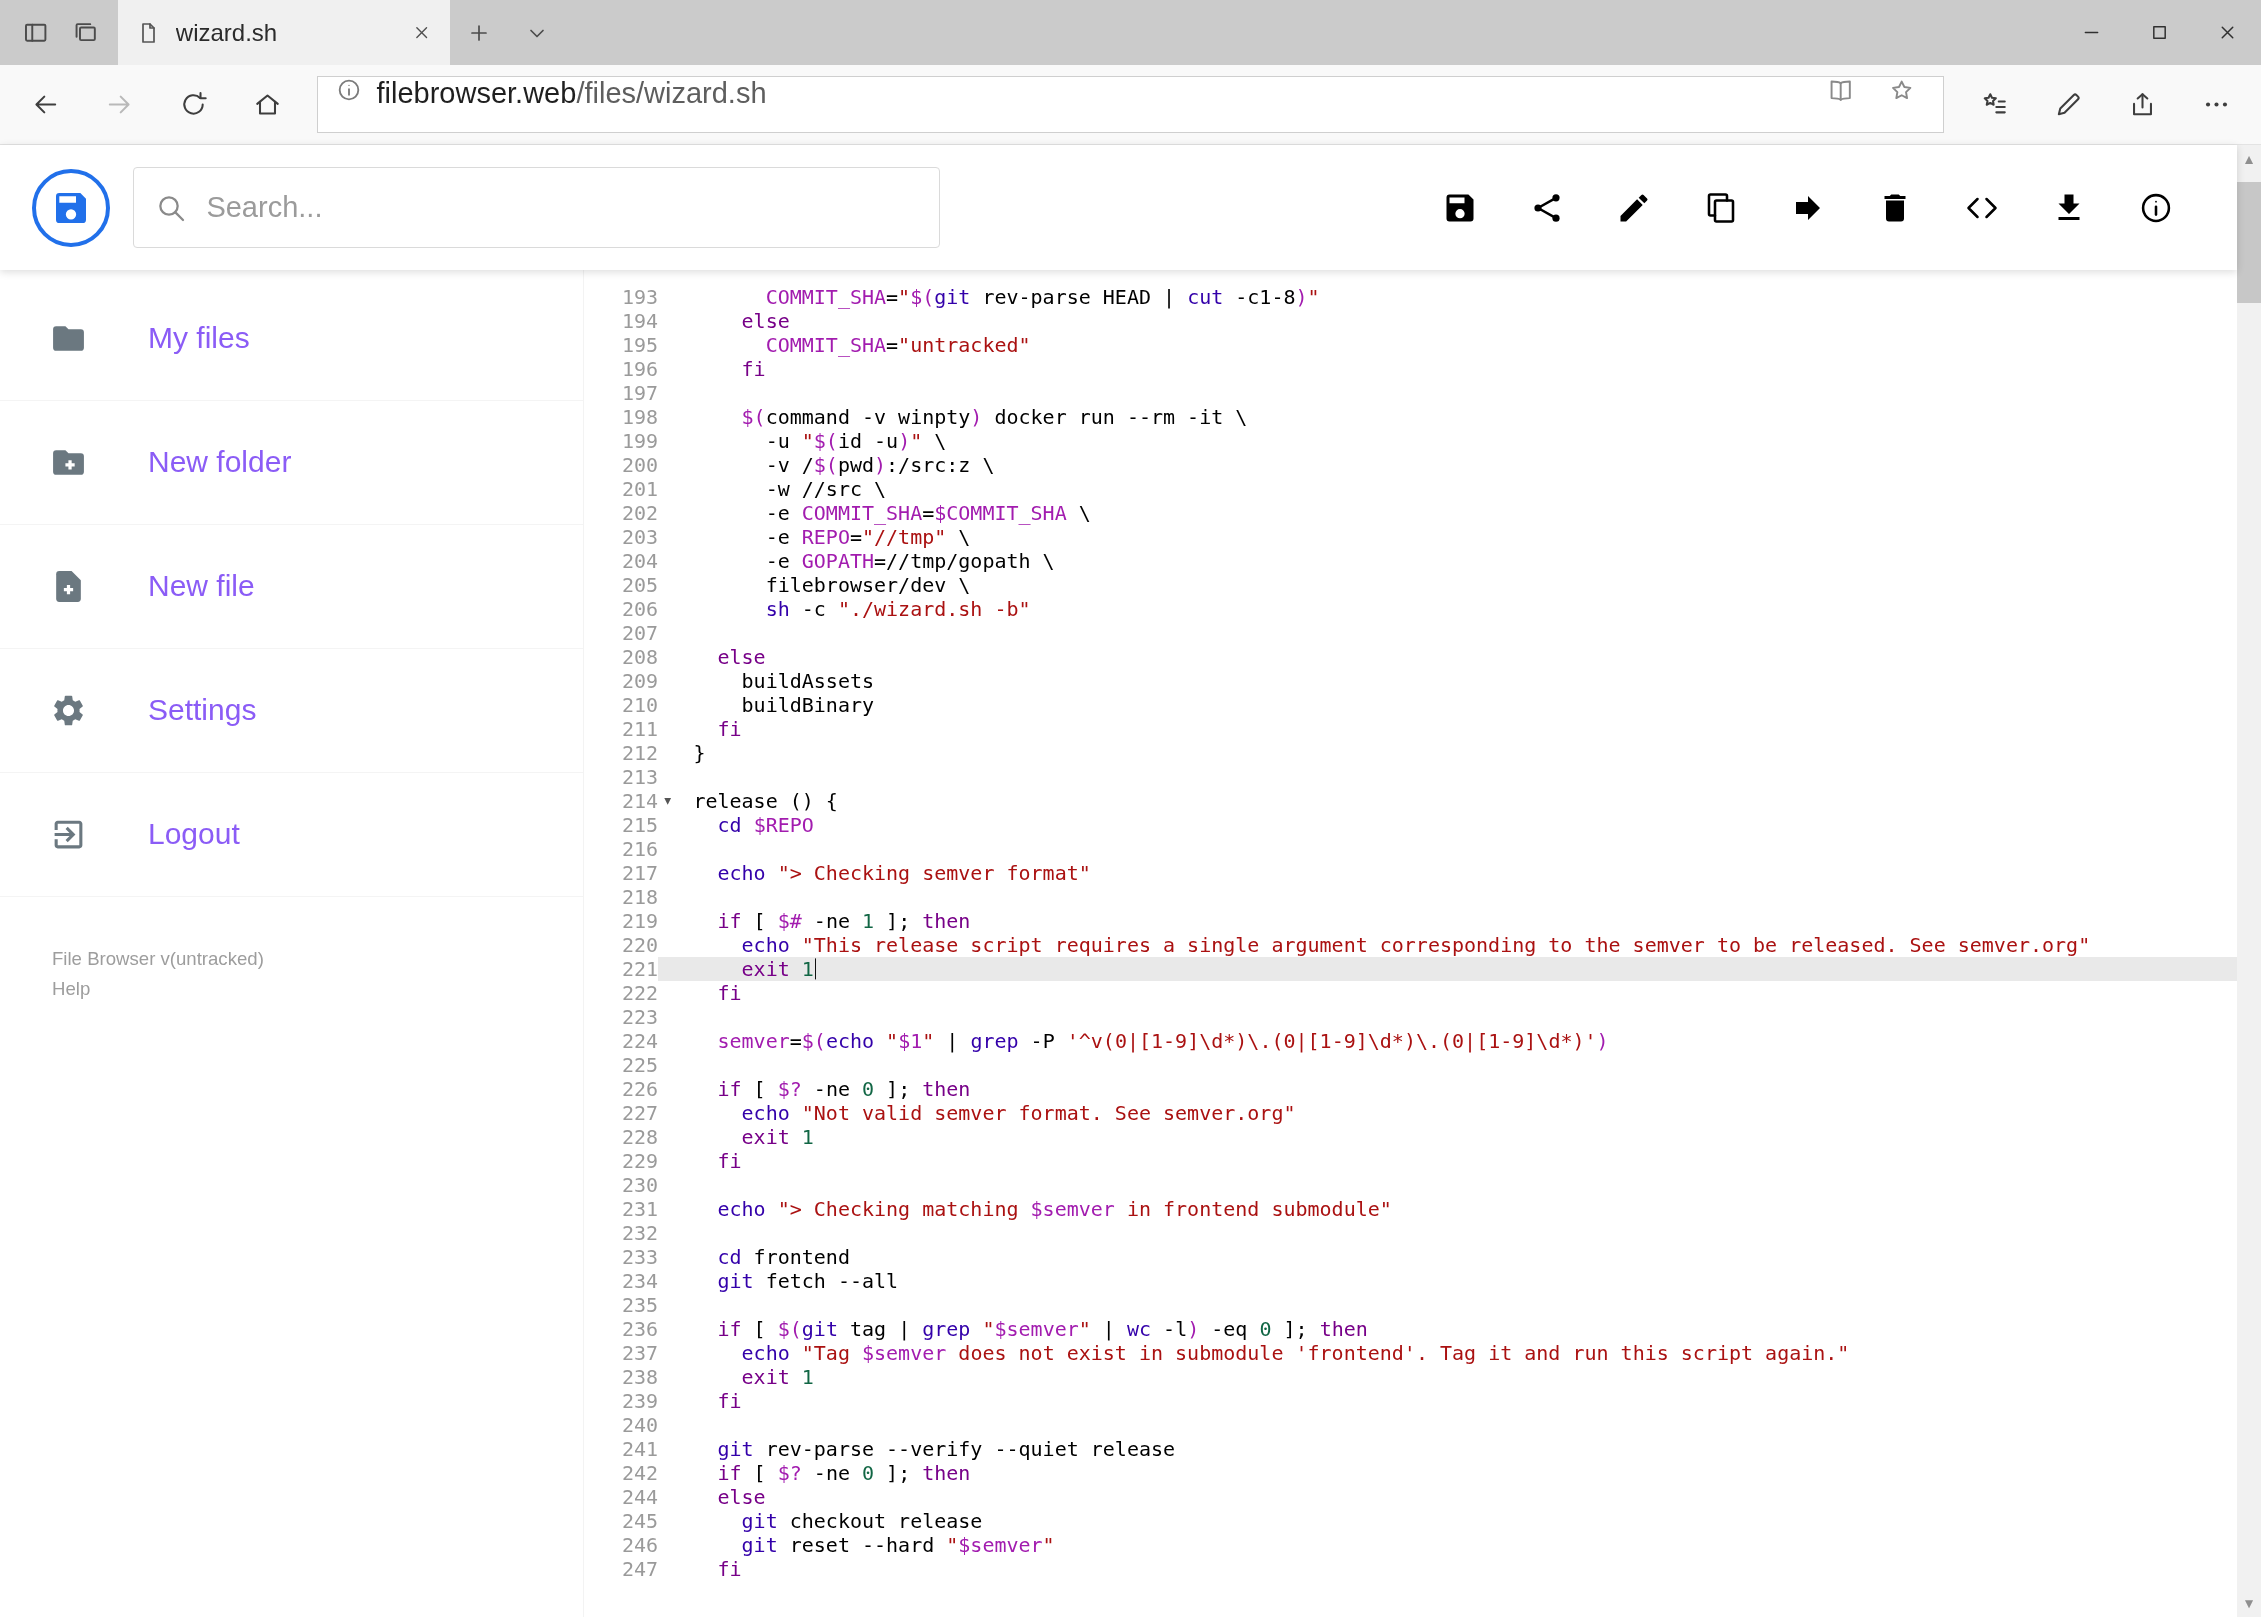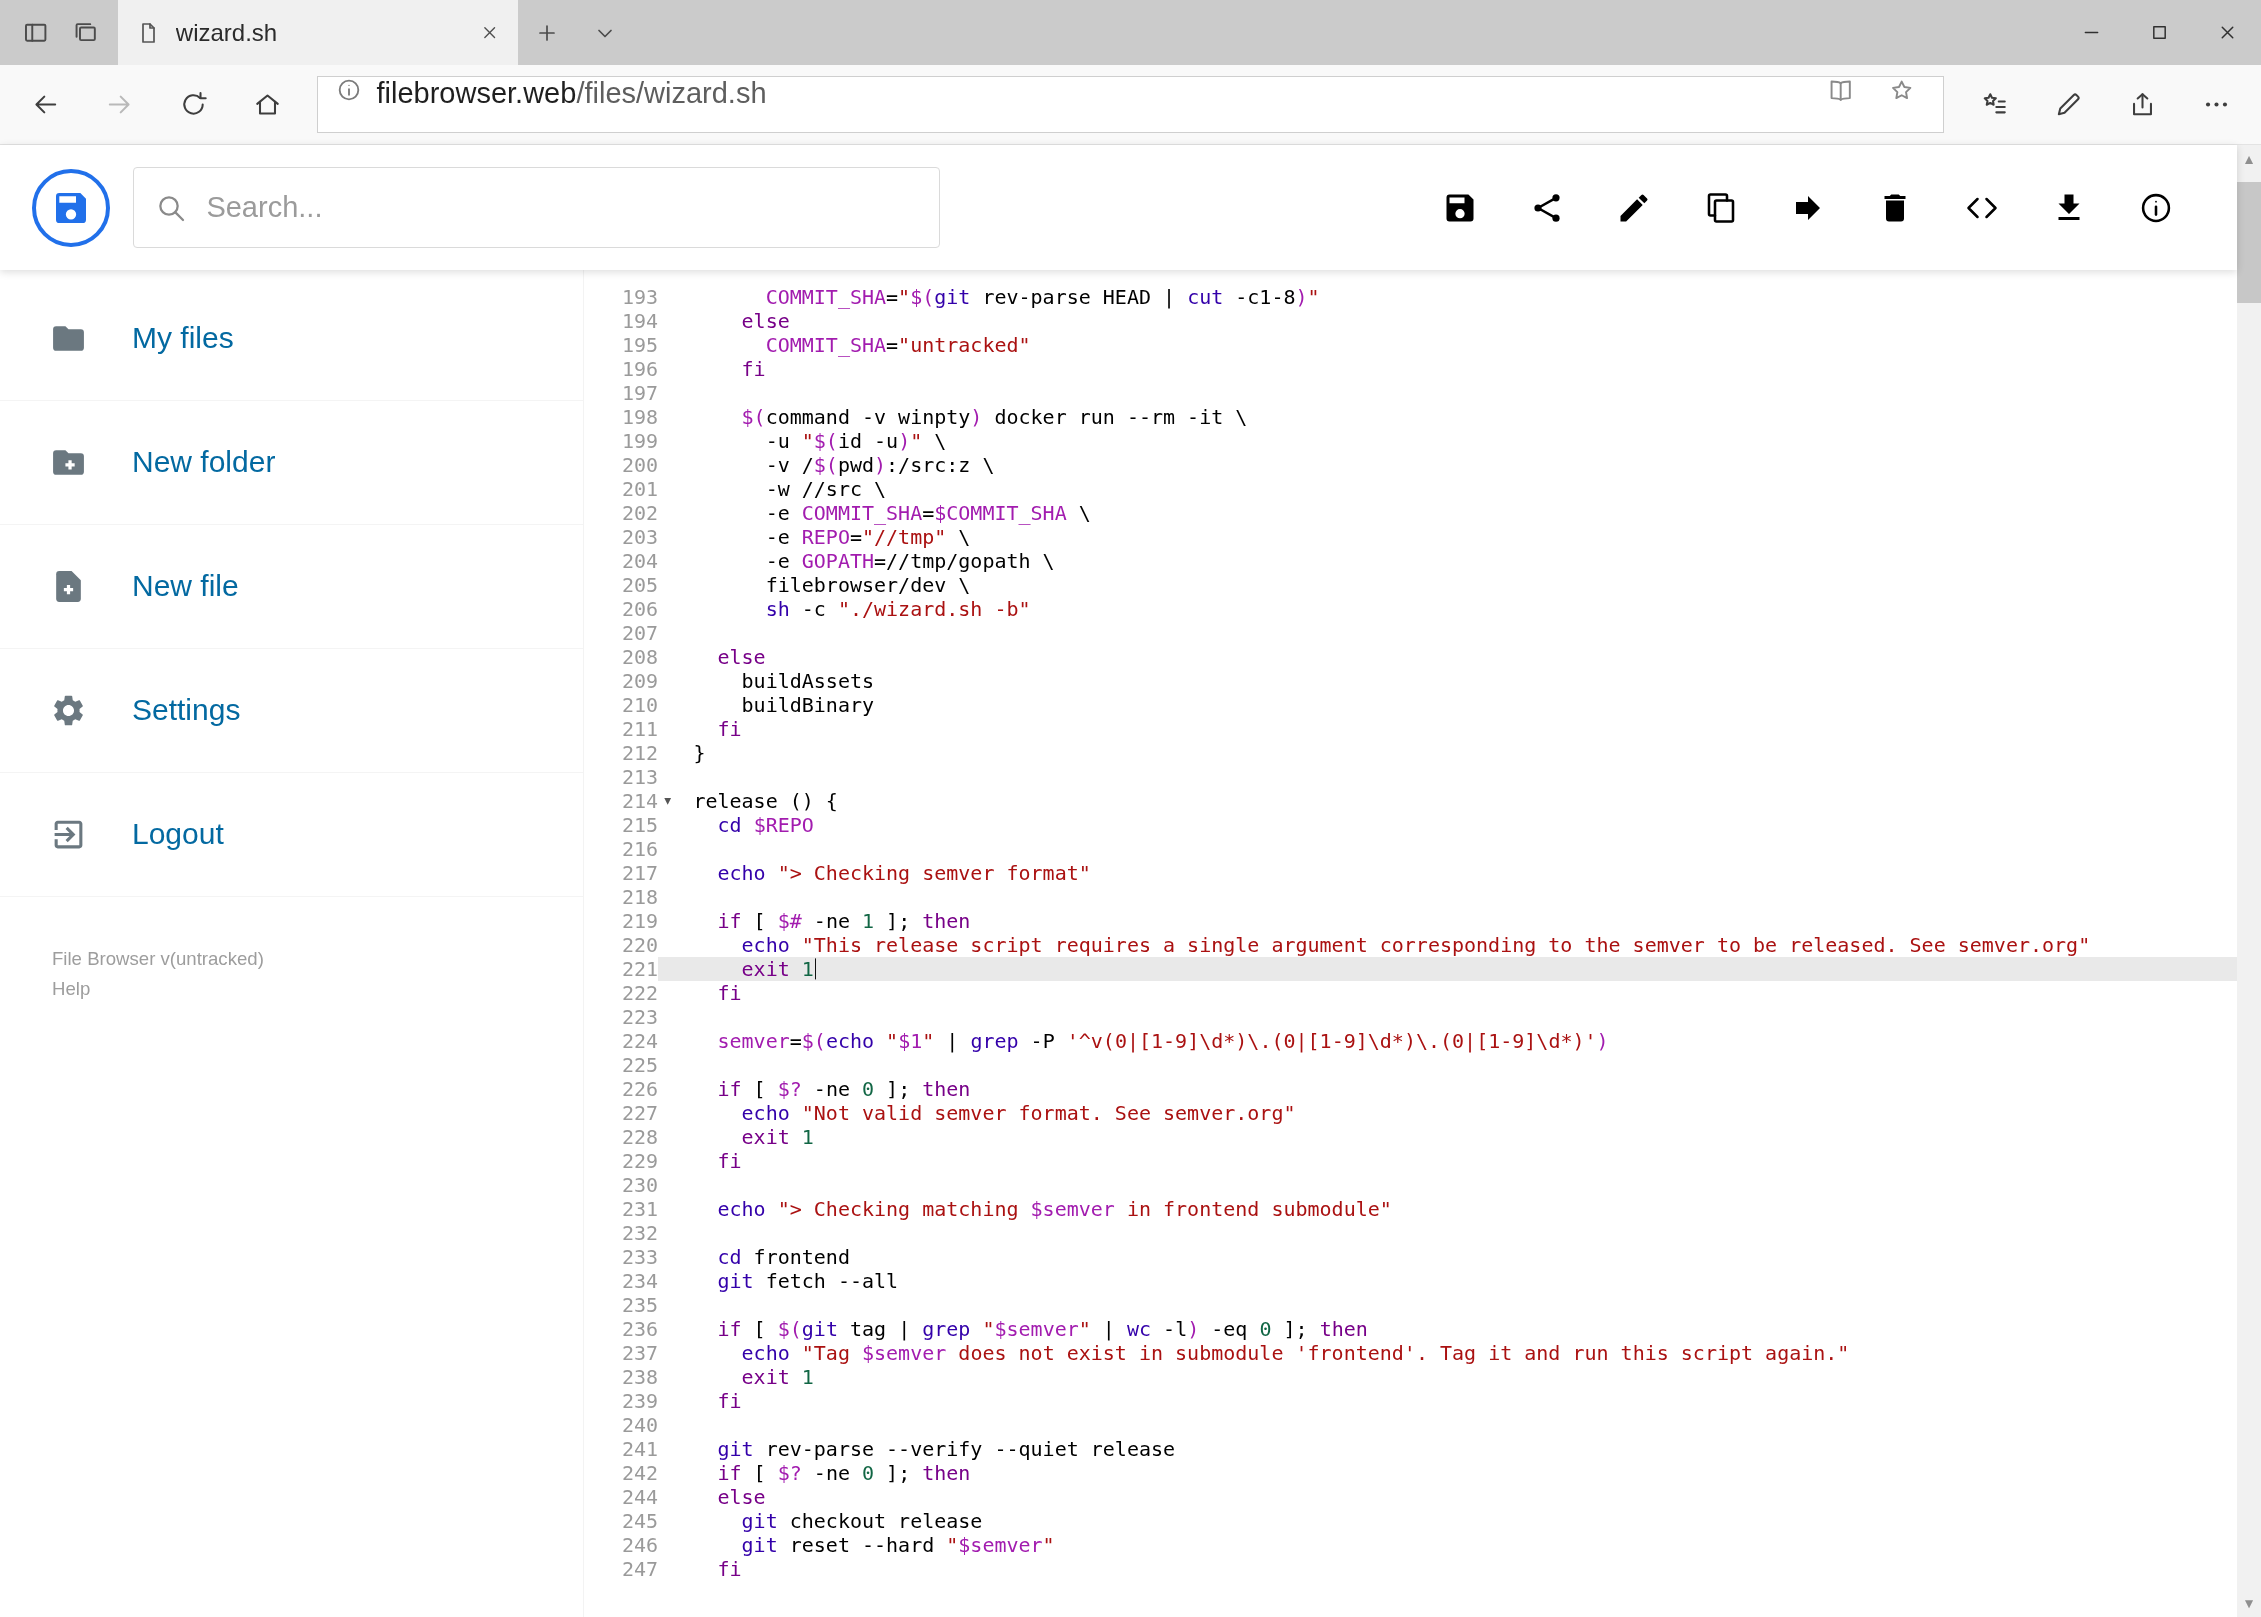--- a/index.html
+++ b/index.html
@@ -12,21 +12,21 @@
   .st { fill:none; stroke:currentColor; stroke-width:1.7; stroke-linecap:round; stroke-linejoin:round; }
   .fl { fill:currentColor; stroke:none; }
   .ic0 {}
 
   
   .tabbar { height:65px; background:#cbcbcb; display:flex; align-items:stretch; }
   .tab-tools { display:flex; align-items:center; padding:0 11.3px 0 14.5px; gap:8px; }
   .chrome-btn { width:58px; height:100%; display:flex; align-items:center; justify-content:center; color:#4c4c4c; }
   .chrome-btn .ic { width:27.4px; height:27.4px; }
   .tab-tools .chrome-btn { width:42px; }
-  .tab { width:400px; background:#f0f0f0; display:flex; align-items:center; padding:0 18px; gap:16px; }
+  .tab { width:332px; background:#f0f0f0; display:flex; align-items:center; padding:0 18px; gap:16px; }
   .tab-fav { width:24px; height:24px; color:#555; }
   .tab-title { flex:1; font-size:24px; color:#2b2b2b; white-space:nowrap; overflow:hidden; text-align:left; }
   .tab-close { color:#4f4f4f; } .tab-close .ic { width:19.4px; height:19.4px; }
   .win-controls { margin-left:auto; display:flex; }
   .win-btn { width:68px; height:100%; display:flex; align-items:center; justify-content:center; color:#303030; }
   .win-btn .ic { width:21px; height:21px; }
 
   .addressbar { height:80px; background:#f9f9f9; border-bottom:0.8px solid #e3e3e3; display:flex; align-items:center; padding:0 8px; }
   .nav-btn { width:74px; height:100%; display:flex; align-items:center; justify-content:center; color:#3e3e3e; }
   .nav-btn .ic { width:29px; height:29px; }
@@ -57,21 +57,21 @@
   .searchbox input::placeholder { color:#9b9b9b; }
   .toolbar { margin-left:auto; display:flex; align-items:center; gap:51px; padding-right:63px; color:#5d6a73; }
   .tb-btn { display:flex; } .tb-btn .ic { width:36px; height:36px; }
 
   
   .content { display:flex; height:1347px; background:#fff; }
   .sidebar { width:584px; flex:none; padding-top:6.5px; border-right:0.8px solid #f3f3f3; }
   .sb-item { height:124px; display:flex; align-items:center; gap:45px; padding-left:50px;
              border-bottom:0.8px solid rgba(0,0,0,.045); color:#6b7880; }
   .sb-item .ic { width:37px; height:37px; flex:none; }
-  .sb-label { font-size:30px; color:#0369a1; }
+  .sb-label { font-size:30px; color:#8b5cf6;margin-left:16px; }
   .sb-footer { margin-top:47px; padding-left:52px; font-size:18.6px; color:#9d9d9d; line-height:30px; }
   .sb-help { color:#9d9d9d; text-decoration:none; }
 
   
   .editor { flex:1; padding-top:14.5px; overflow:hidden;
             font-family:"DejaVu Sans Mono","Liberation Mono",monospace; font-size:20px; line-height:24px; }
   .cm-line { display:flex; height:24px; white-space:pre; }
   .gut { width:74px; flex:none; text-align:right; color:#9a9a9a; }
   .fold { width:19.4px; flex:none; text-align:center; font-size:13.7px; line-height:24px; color:#555;
           font-family:"Liberation Sans",sans-serif; }

